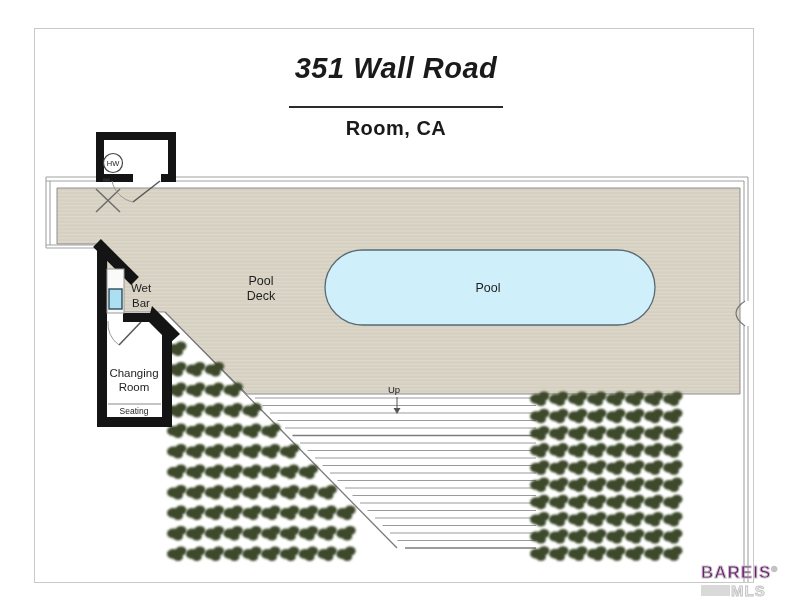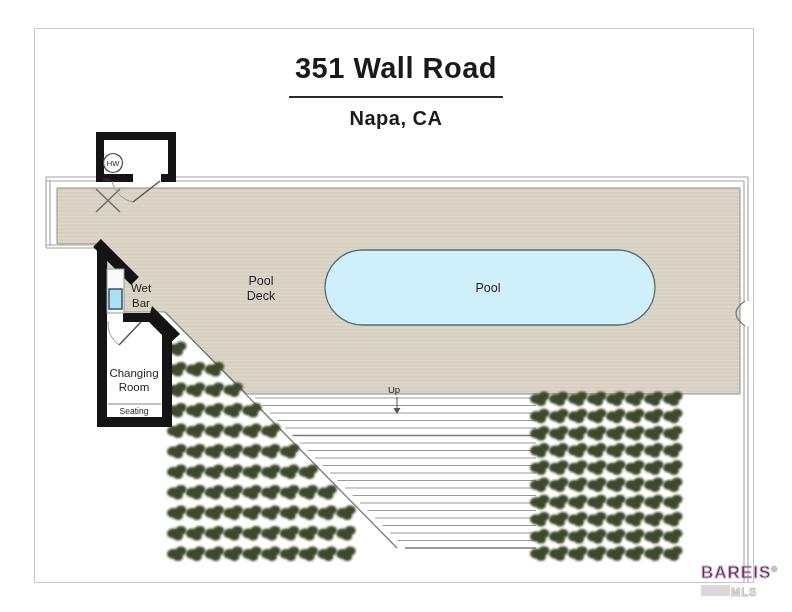--- a/index.html
+++ b/index.html
@@ -7,53 +7,53 @@
     position:relative;width:792px;height:612px;background:#ffffff;overflow:hidden;
     font-family:"Liberation Sans",sans-serif;
   }
   #frame{
     position:absolute;left:34px;top:28px;width:718px;height:553px;
     border:1.5px solid #c9c9c9;
   }
   #title-block{position:absolute;left:0;top:52px;width:792px;text-align:center;}
   #page-title{
     display:inline-block;margin:0;font-size:29px;font-weight:600;color:#1a1a1a;
-    letter-spacing:.5px;padding:0 6px 11px 6px;border-bottom:2px solid #2b2b2b;
+    letter-spacing:.5px;padding:0 6px 21px 6px;border-bottom:2px solid #2b2b2b;font-style:italic;
   }
   #page-subtitle{
     margin:9px 0 0 0;font-size:20px;font-weight:600;color:#1a1a1a;letter-spacing:.5px;
   }
   #plan-svg{position:absolute;left:0;top:0;}
   .plan-label{fill:#1e1e1e;font-family:"Liberation Sans",sans-serif;}
   #watermark{
     position:absolute;left:701px;top:564px;width:88px;z-index:5;
     font-family:"Liberation Sans",sans-serif;line-height:1;
   }
   .wm-name{
     font-size:17px;font-weight:700;letter-spacing:1px;color:#701a75;
     -webkit-text-stroke:0.9px #c2c2c2;white-space:nowrap;
   }
   .wm-reg{font-size:8px;vertical-align:6px;letter-spacing:0;}
   .wm-row2{margin-top:2px;white-space:nowrap;}
   .wm-bar{display:inline-block;width:29px;height:11px;background:#d9d9d9;margin-right:1px;}
   .wm-sub{
-    font-size:11px;font-weight:700;letter-spacing:1px;color:#efefef;
+    font-size:15px;font-weight:700;letter-spacing:1px;color:#efefef;
     -webkit-text-stroke:0.9px #c2c2c2;
   }
 </style>
 </head>
 <body>
 
 <div id="stage">
 
   <div id="frame"></div>
 
   <div id="title-block">
     <h1 id="page-title">351 Wall Road</h1>
-    <div id="page-subtitle">Napa, CA</div>
+    <div id="page-subtitle">Room, CA</div>
   </div>
 
   <svg id="plan-svg" width="792" height="612" viewBox="0 0 792 612" xmlns="http://www.w3.org/2000/svg">
 
     <defs>
       <pattern id="deckPattern" width="4" height="3.6" patternUnits="userSpaceOnUse">
         <rect id="deck-base" width="4" height="3.6" fill="#d6d0c2"></rect>
         <rect id="deck-stripe" width="4" height="1.1" fill="#ded9cb"></rect>
       </pattern>
       <filter id="fuzz" x="-60%" y="-60%" width="220%" height="220%">

